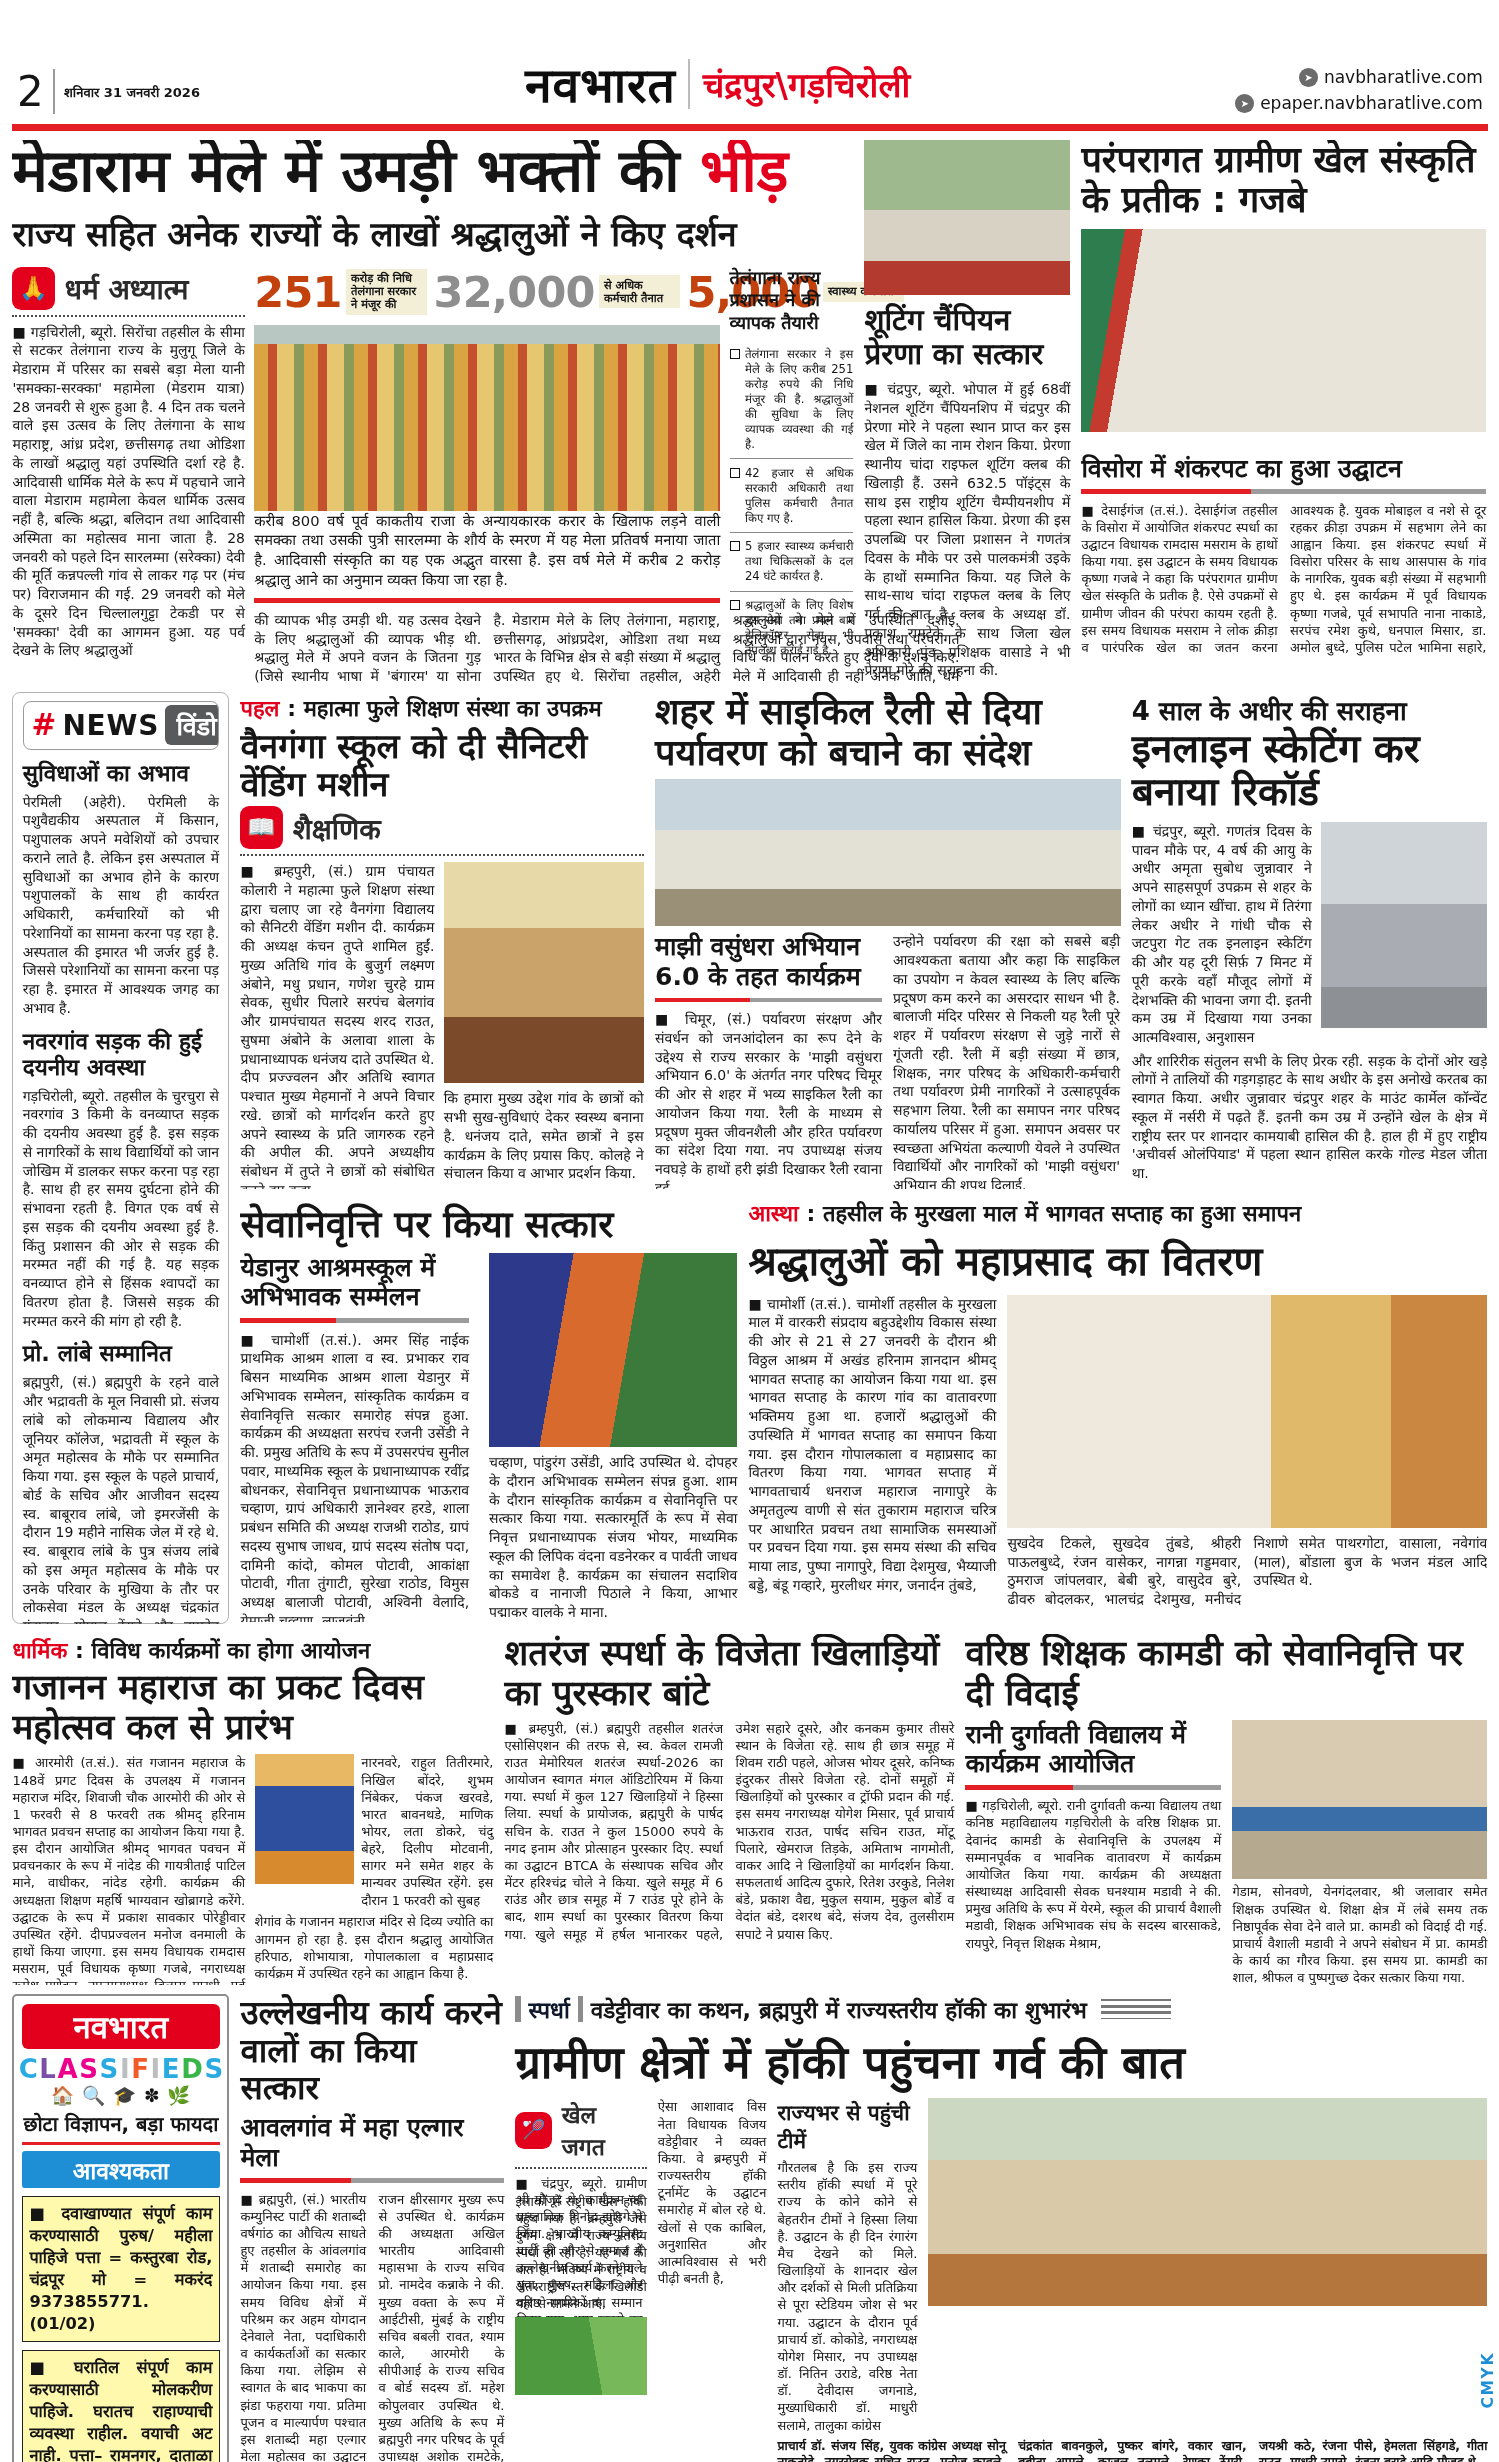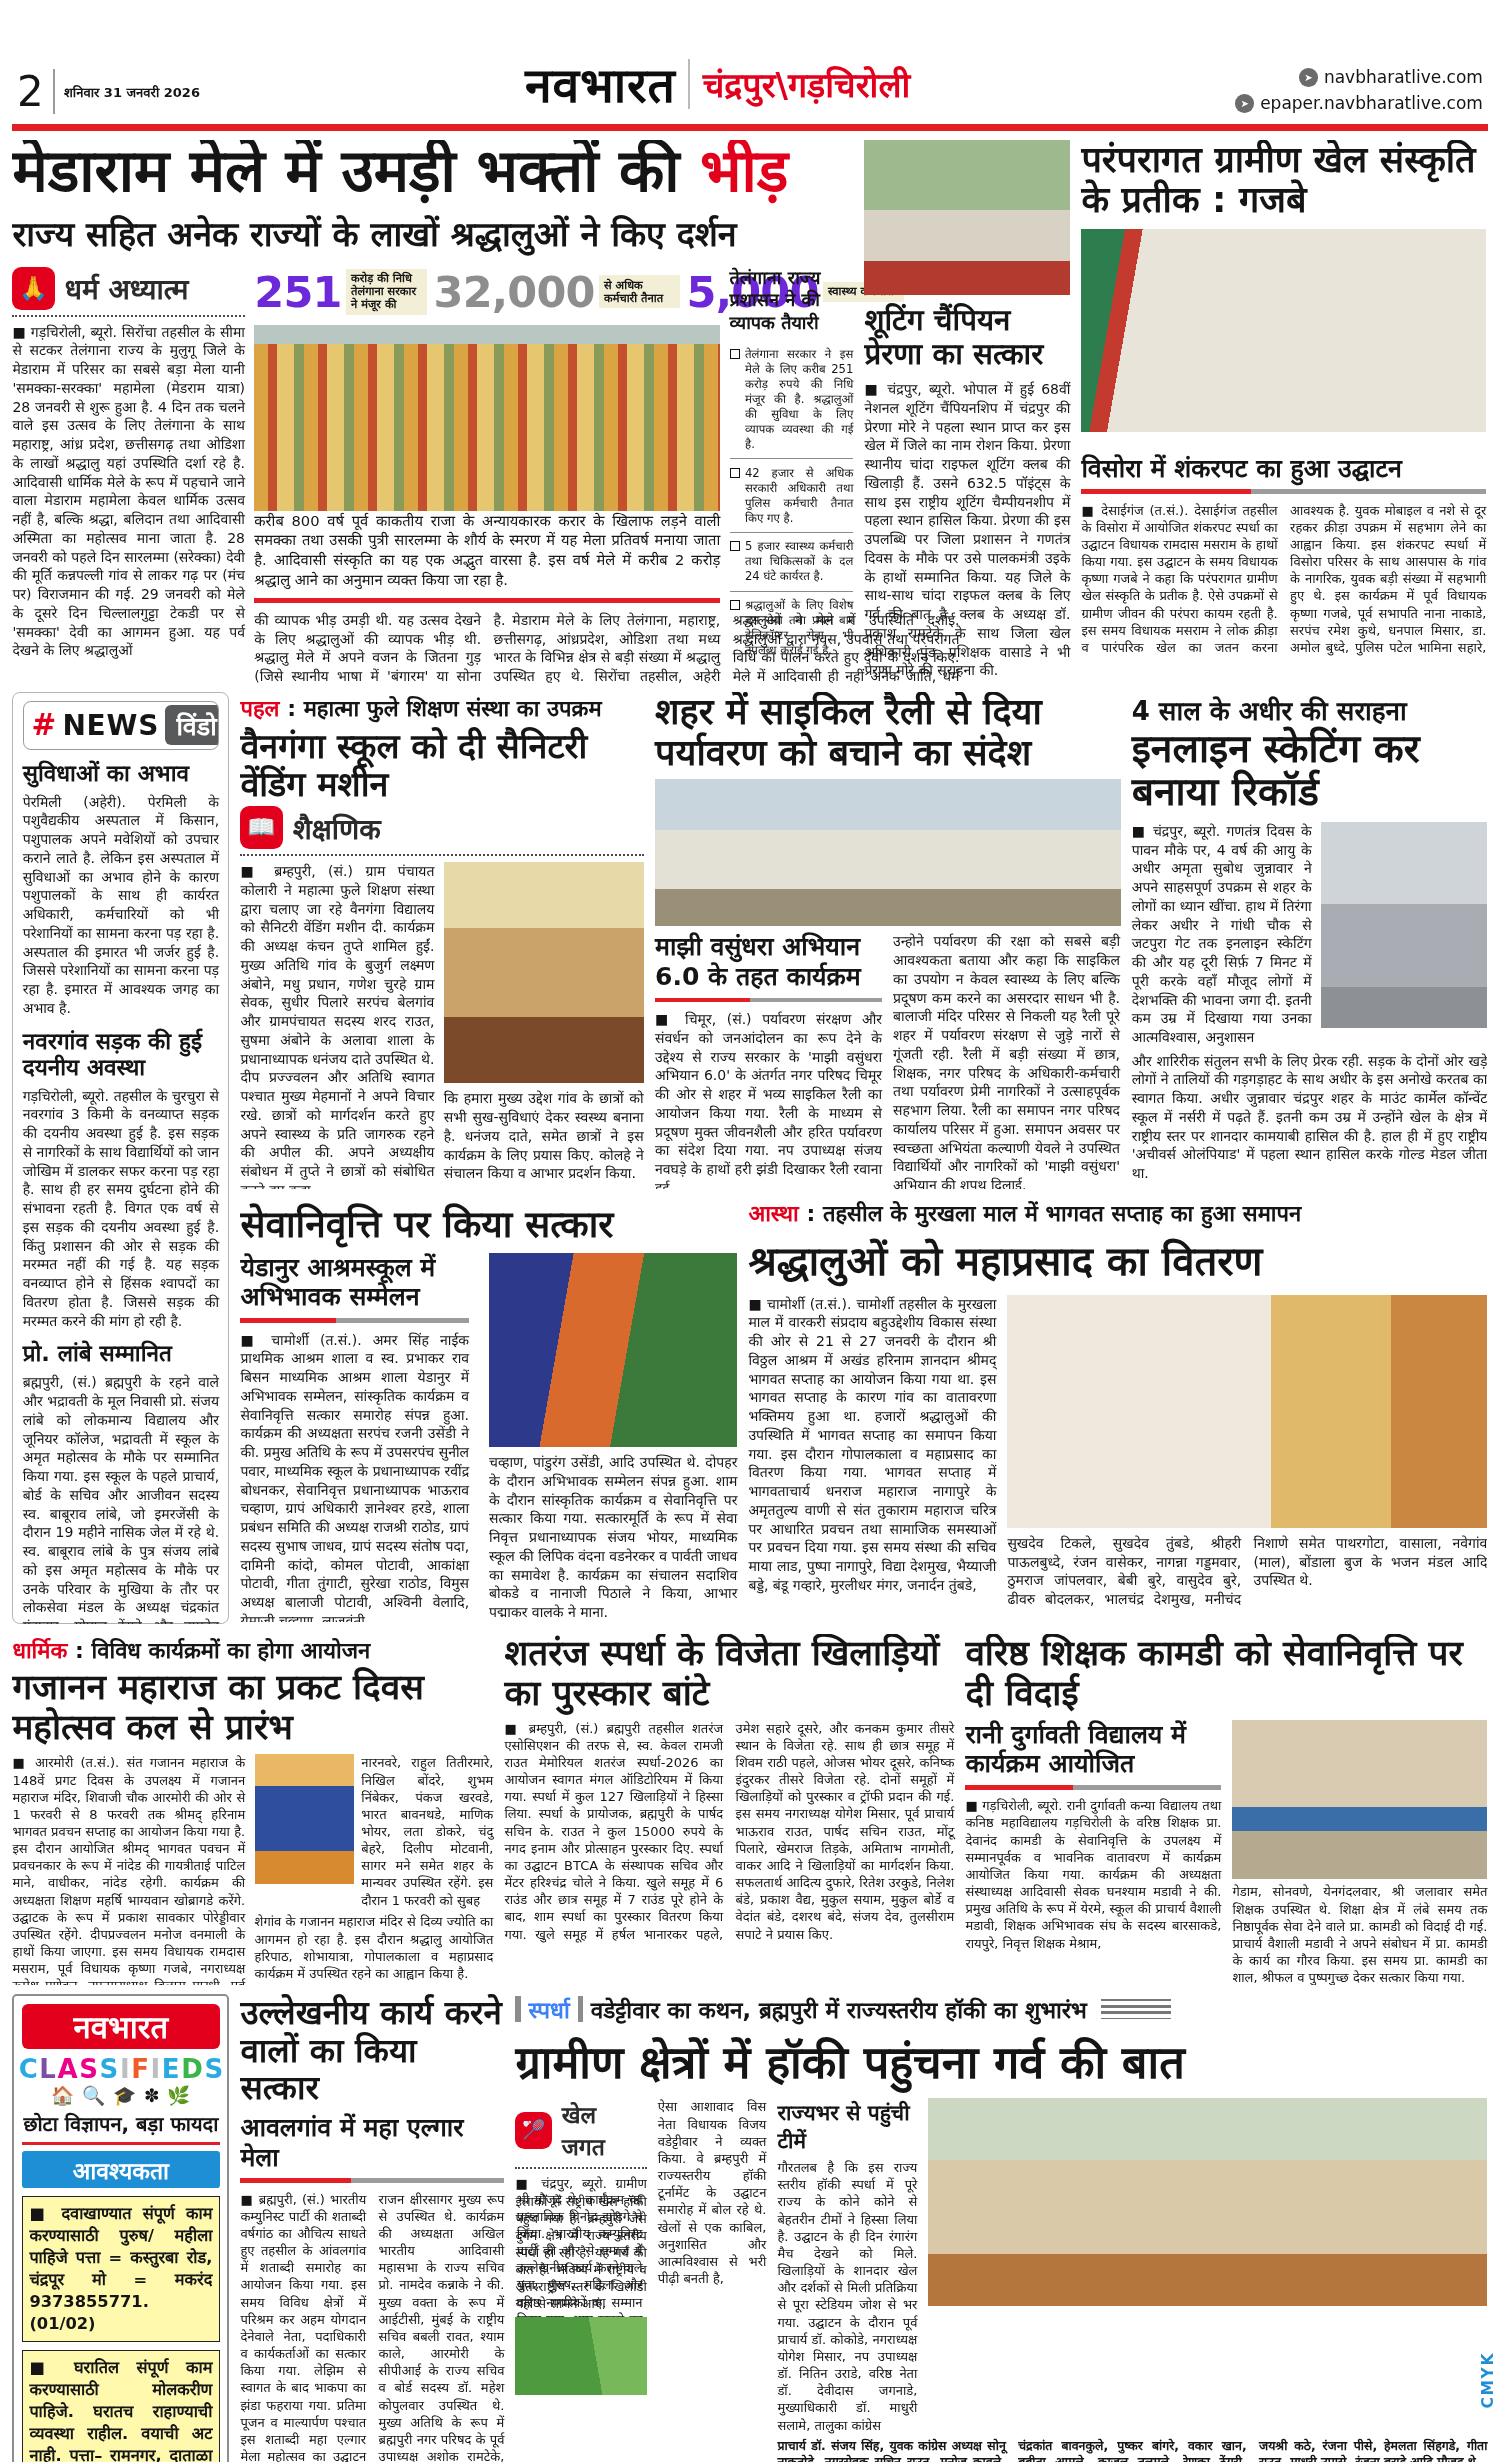--- a/index.html
+++ b/index.html
@@ -53,21 +53,21 @@
   .lead-h .red{color:#e3001d}
   .lead-sub{font-size:34px;font-weight:800;margin:7.8px 0 11px}
   .leadcols{display:flex;gap:9.3px}
   .lc1{width:233px}
   .lc2{width:466px}
   .lc3{width:124px}
   .dharmhead{display:flex;align-items:center;gap:9.3px}
   .statrow{display:flex;align-items:flex-start;gap:6.2px;margin-bottom:7.8px}
   .stat{display:flex;align-items:center;gap:4.7px}
   .statval{font-size:43px;font-weight:900;letter-spacing:-0.8px}
-  .statval.red{color:#6d28d9}.statval.gray{color:#8e8e8e}
+  .statval.red{color:#c2410c}.statval.gray{color:#8e8e8e}
   .statunit{width:81px;background:#f3efd7;padding:3.1px 4.7px;font-size:11.3px;font-weight:700;line-height:1.18}
   .estbox h3{font-size:28px;font-weight:900;margin:7.8px 0 4.7px}
   .estbox p{font-size:14.7px;line-height:1.35;text-align:justify}
   .estrule{height:5.4px;background:#e31e24;margin:7.8px 0}
   .prephead{font-size:18px;font-weight:900;line-height:1.25;margin-bottom:6.2px}
   .prepitem{display:flex;gap:5.4px;font-size:11.6px;line-height:1.3;text-align:justify;padding:6.2px 0;border-bottom:1.6px solid #8a8a8a}
   .prepitem:last-child{border-bottom:none}
   .sq{min-width:10px;width:10px;height:10px;border:1.9px solid #111;display:inline-block;margin-top:2.3px}
   
   .shoot{width:206px}
@@ -392,21 +392,21 @@
     <section class="ull">
       <h1>उल्लेखनीय कार्य करने वालों का किया सत्कार</h1>
       <div class="subhead">आवलगांव में महा एल्गार मेला</div>
       <div class="rline"></div>
       <div class="cols2 bt2" style="height:334px">■ ब्रह्मपुरी, (सं.) भारतीय कम्युनिस्ट पार्टी की शताब्दी वर्षगांठ का औचित्य साधते हुए तहसील के आंवलगांव में शताब्दी समारोह का आयोजन किया गया. इस समय विविध क्षेत्रों में परिश्रम कर अहम योगदान देनेवाले नेता, पदाधिकारी व कार्यकर्ताओं का सत्कार किया गया. लेझिम से स्वागत के बाद भाकपा का झंडा फहराया गया. प्रतिमा पूजन व माल्यार्पण पश्चात इस शताब्दी महा एल्गार मेला महोत्सव का उद्घाटन हुआ. इस समय अखिल भारतीय किसान सभा, नई दिल्ली के राष्ट्रीय अध्यक्ष राजन क्षीरसागर मुख्य रूप से उपस्थित थे. कार्यक्रम की अध्यक्षता अखिल भारतीय आदिवासी महासभा के राज्य सचिव प्रो. नामदेव कन्नाके ने की. मुख्य वक्ता के रूप में आईटीसी, मुंबई के राष्ट्रीय सचिव बबली रावत, श्याम काले, आरमोरी के सीपीआई के राज्य सचिव व बोर्ड सदस्य डॉ. महेश कोपुलवार उपस्थित थे. मुख्य अतिथि के रूप में ब्रह्मपुरी नगर परिषद के पूर्व उपाध्यक्ष अशोक रामटेके, एकलव्य सेना के जिला अध्यक्ष मिलिंद भनारे, शिवसेना के भूषण रामटेके भी मौजूद थे. कार्यक्रम का प्रास्ताविक विनोद झोडगे ने किया. भारतीय कम्युनिस्ट पार्टी की ओर से समाज में उल्लेखनीय कार्य करने वाले युवा, पुरुष, महिला और वरिष्ठ नागरिकों का सम्मान किया गया. धम्म खडसे का क्रांतिकारी कविता पाठ यादगार रहा.</div>
     </section>
 
     <section class="hockey">
       <div class="hkick">
         <span class="gbar"></span>
-        <span class="kr" style="color:#3b82f6">स्पर्धा</span>
+        <span class="kr" style="color:#0f172a">स्पर्धा</span>
         <span class="gbar"></span>
         <span>वडेट्टीवार का कथन, ब्रह्मपुरी में राज्यस्तरीय हॉकी का शुभारंभ</span>
         <span class="hlines"></span>
       </div>
       <h1>ग्रामीण क्षेत्रों में हॉकी पहुंचना गर्व की बात</h1>
       <div class="hkbody">
         <div class="hA">
           <div class="badgerow" style="margin-top:0">
             <div class="badge" style="width:37px;height:37px;min-width:37px;font-size:18.6px">🏸</div>
             <div class="badgelabel" style="font-size:23px">खेल जगत</div>

